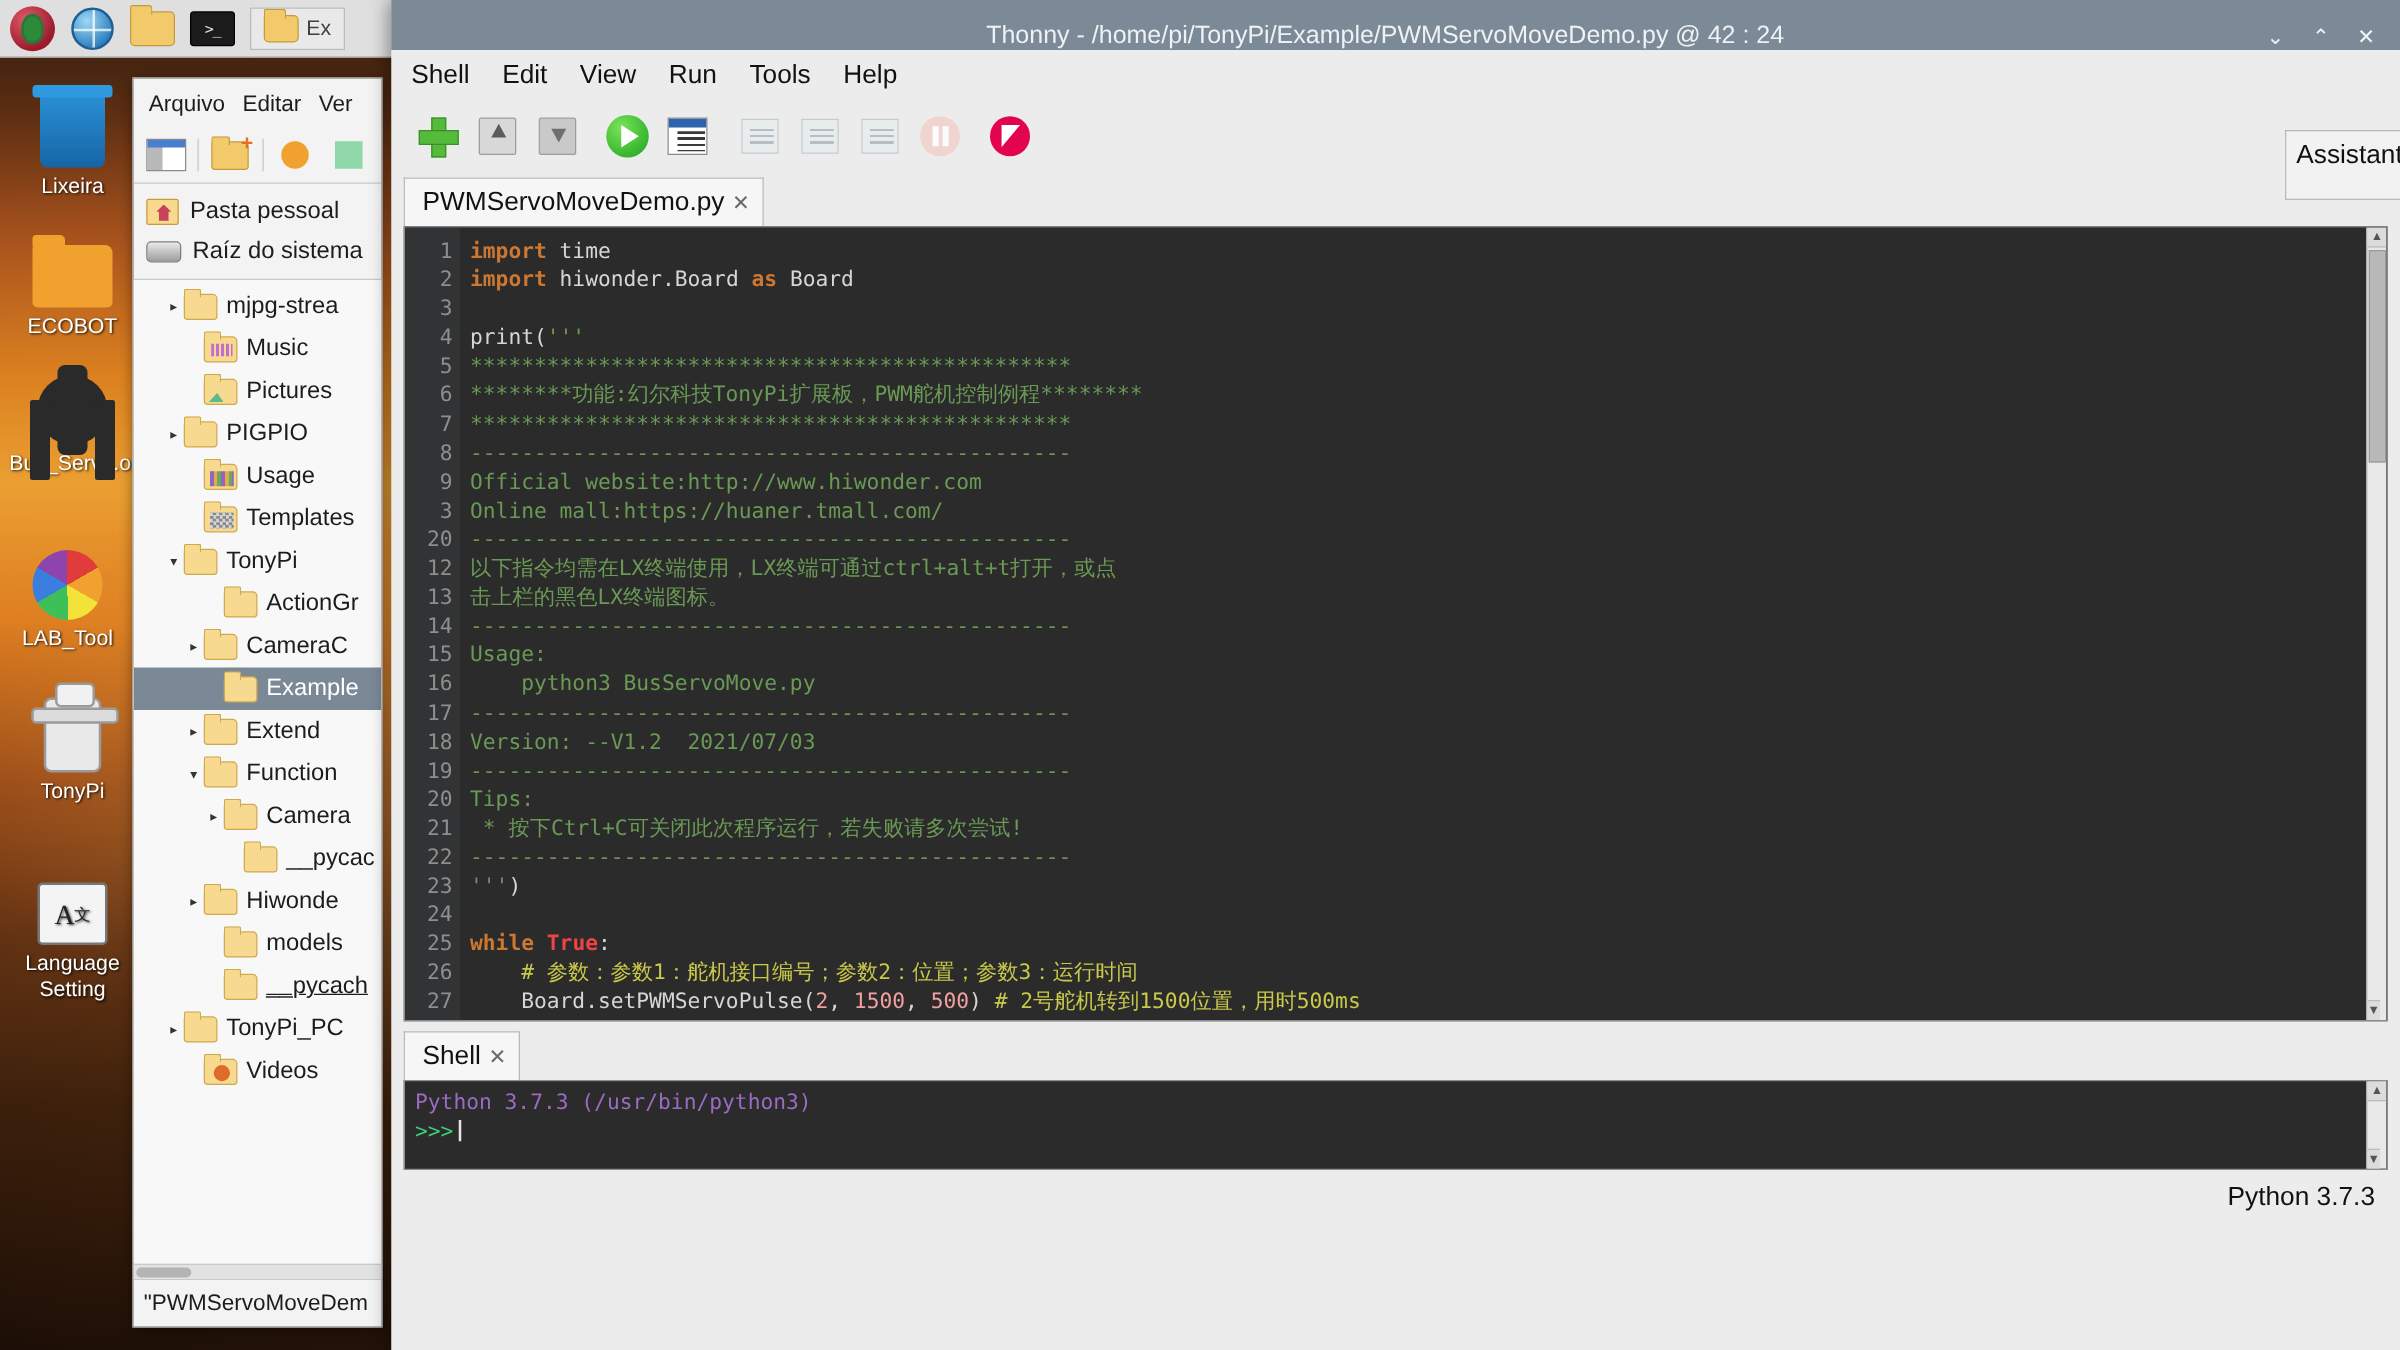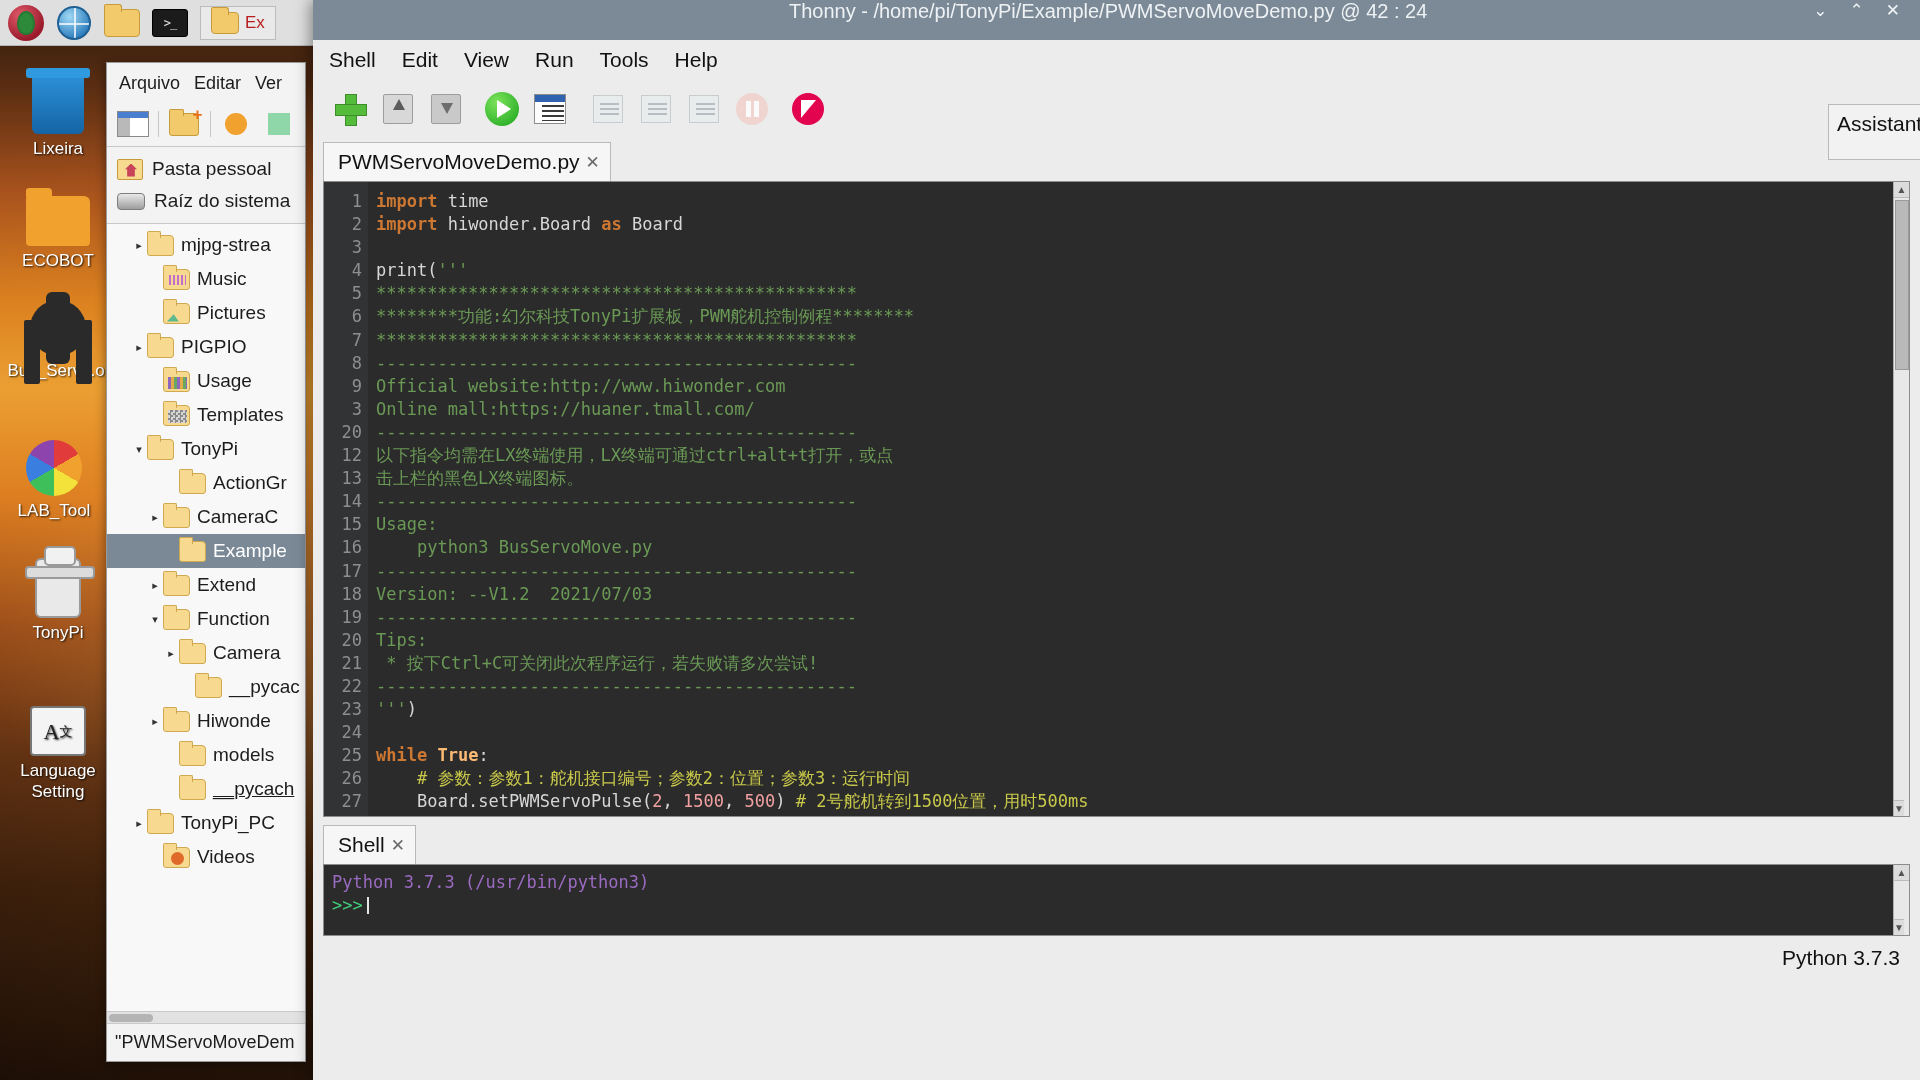--- a/index.html
+++ b/index.html
@@ -57,21 +57,21 @@
   }
   .tb-term {
     width: 36px; height: 28px; background:#1b1b1b; border:1px solid #000; border-radius:3px;
     color:#e6e6e6; font-family:"DejaVu Sans Mono", monospace; font-size:12px;
     display:flex; align-items:center; justify-content:center; letter-spacing:-1px;
   }
   .tb-win {
     display:flex; align-items:center; gap:6px; height:34px; padding:0 10px;
     background:#e9e9e9; border:1px solid #bcbcbc; margin-left:6px; max-width:240px;
   }
-  .tb-win .lbl { font-size:17px; color:#b91c1c; white-space:nowrap; overflow:hidden; }
+  .tb-win .lbl { font-size:17px; color:#404040; white-space:nowrap; overflow:hidden; }
 
   
   .desk-icon {
     position: absolute; width: 104px; text-align: center; color: #ffffff;
     font-size: 17px; line-height: 21px;
     text-shadow: 1px 1px 2px rgba(0,0,0,.85);
   }
   .desk-icon .glyph { height: 66px; display:flex; align-items:flex-end; justify-content:center; margin-bottom: 4px; }
 
   .ic-trash{ width:52px;height:58px;background:linear-gradient(180deg,#2b8fd6,#1565a5);border-radius:3px 3px 6px 6px; position:relative;}
@@ -132,21 +132,21 @@
   .hscroll { height:12px; background:#e2e2e2; border-top:1px solid #c9c9c9; position:relative;}
   .hscroll .thumb{position:absolute;left:2px;top:2px;width:44px;height:8px;background:#b4b4b4;border-radius:4px;}
 
   
   #thonny {
     position: absolute; left: 313px; top: 0; width: 1607px; height: 1080px;
     background: #ececec; z-index: 10; display:flex; flex-direction:column;
     box-shadow: -3px 0 14px rgba(0,0,0,.4);
   }
   #thonny .titlebar {
-    height: 40px; background: #7b8a96; display:flex; align-items:flex-start;
+    height: 40px; background: #7b8a96; display:flex; align-items:flex-end;
     color:#eef2f5; font-size:20px; position:relative;
   }
   #thonny .titlebar .title { flex:1; text-align:center; padding-left:90px; }
   #thonny .wbtns { display:flex; gap:22px; padding-right:20px; font-size:17px; color:#eef2f5; }
   .wbtn { cursor:default; }
 
   #thonny .menubar { height:40px; display:flex; align-items:center; gap:26px; padding-left:16px; font-size:21px; color:#111; }
 
   #thonny .toolbar { height:58px; display:flex; align-items:center; gap:6px; padding-left:16px; }
   .tlbtn { width:42px; height:42px; display:flex; align-items:center; justify-content:center; }
@@ -180,21 +180,21 @@
   .nb-tab .x { color:#6b6b6b; font-size:17px; }
   .nb-rest { flex:1; height:1px; }
 
   .editor-wrap { margin: 0 10px; height: 636px; background:#2b2b2b; border:1px solid #8c8c8c; display:flex; position:relative; overflow:hidden;}
   .gutter { width:44px; background:#313335; color:#8e8e8e; font-family:"DejaVu Sans Mono", monospace;
     font-size:17px; line-height:23.1px; text-align:right; padding:8px 6px 0 0; user-select:none;}
   .codearea { flex:1; background:#2b2b2b; color:#d6d6d6; font-family:"DejaVu Sans Mono", monospace;
     font-size:17px; line-height:23.1px; padding:8px 0 0 8px; white-space:pre; overflow:hidden;}
   .codearea .ln { height:23.1px; }
   .kw { color:#cc7832; font-weight:bold; }
-  .kw2 { color:#fdba74; font-weight:bold; }
+  .kw2 { color:#ef4444; font-weight:bold; }
   .str { color:#6a9955; }
   .cmt { color:#c8c84a; }
   .num { color:#f0a0a0; }
   .fn  { color:#d6d6d6; }
   .vscroll { position:absolute; right:0; top:0; width:16px; height:100%; background:#e8e8e8; border-left:1px solid #b0b0b0;}
   .vscroll .up,.vscroll .dn{height:16px;background:#dcdcdc;border-bottom:1px solid #bbb;color:#555;font-size:10px;text-align:center;line-height:16px;}
   .vscroll .dn{position:absolute;bottom:0;border-top:1px solid #bbb;border-bottom:none;}
   .vscroll .vthumb{position:absolute;left:1px;top:18px;width:14px;height:170px;background:#b9b9b9;border:1px solid #9a9a9a;}
 
   

